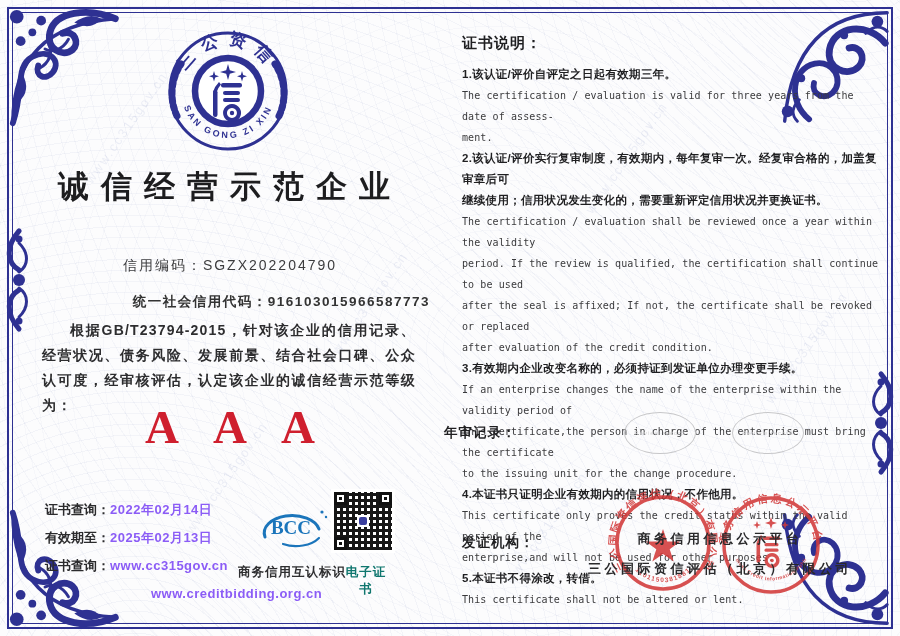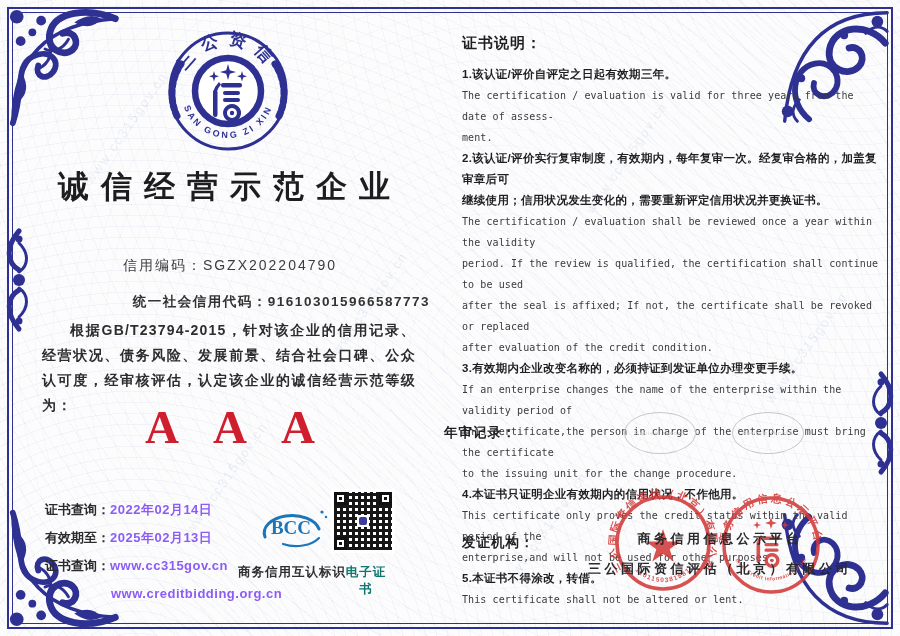--- a/index.html
+++ b/index.html
@@ -29,21 +29,21 @@
     font-size:14px;font-weight:400;color:#3c3c3e;letter-spacing:2px;margin-top:24px;}
   .uscc-line{position:absolute;left:30px;top:293px;width:400px;text-align:right;
     font-size:13.5px;font-weight:700;color:#333;letter-spacing:1.5px;}
   .paragraph{position:absolute;left:42px;top:318px;width:374px;font-size:14px;line-height:1.78;
     color:#2d2d2f;font-weight:600;letter-spacing:1.2px;text-align:justify;text-indent:2em;}
   .rating{position:absolute;left:30px;top:400px;width:400px;text-align:center;
     font-family:"Liberation Serif","DejaVu Serif",serif;font-size:47px;font-weight:700;
     color:#cf1f2e;letter-spacing:34px;text-indent:34px;}
   .issue-block{position:absolute;left:45px;top:496px;font-size:13px;color:#2b2b2d;line-height:28px;font-weight:700;}
   .issue-block .val{font-weight:600;color:#8b5cf6;letter-spacing:.5px;}
-  .issue-block .url2{margin-left:66px;font-weight:600;}
+  .issue-block .url2{margin-left:106px;font-weight:600;}
   .bcc{position:absolute;left:253px;top:500px;width:76px;height:54px;}
   .bcc-label{position:absolute;left:234px;top:564px;width:116px;text-align:center;
     font-size:12.5px;font-weight:700;color:#2e2e30;letter-spacing:1px;}
   .qr{position:absolute;left:334px;top:492px;width:58px;height:58px;background:#fff;
     background-image:
       repeating-linear-gradient(0deg,#161616 0 3px,transparent 3px 6px),
       repeating-linear-gradient(90deg,#161616 0 3px,#fff 3px 6px);
     outline:3px solid #fff;}
   .qr .finder{position:absolute;width:13px;height:13px;border:3px solid #111;background:#fff;box-sizing:border-box;}
   .qr .finder::after{content:"";position:absolute;inset:2px;background:#111;}

